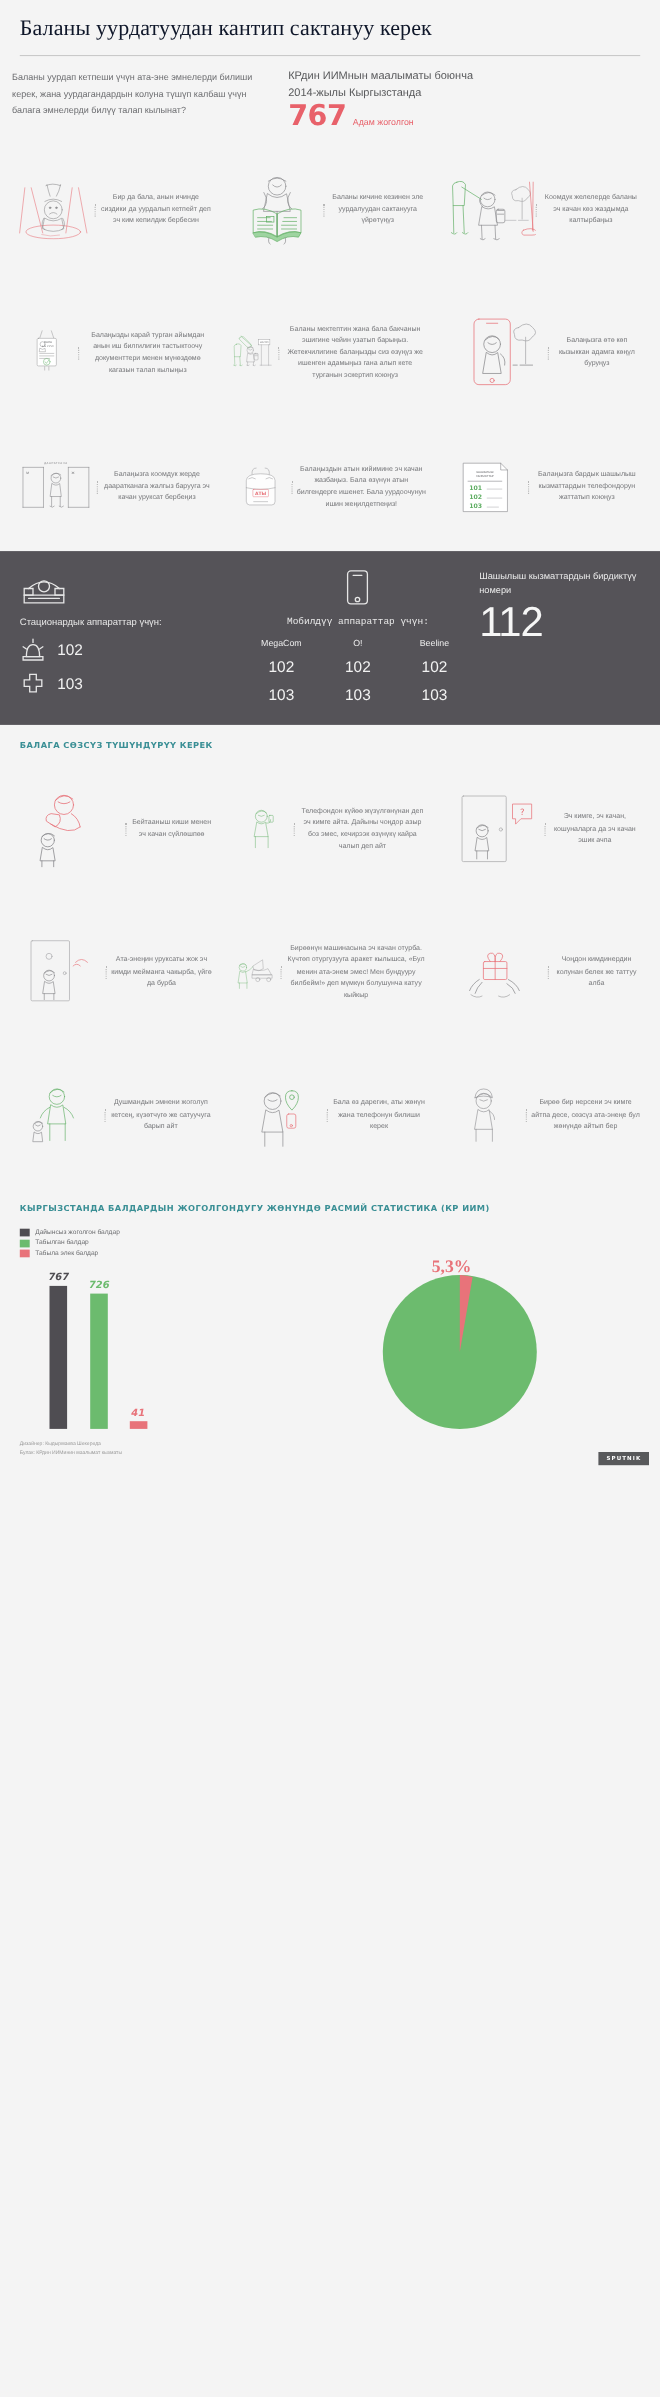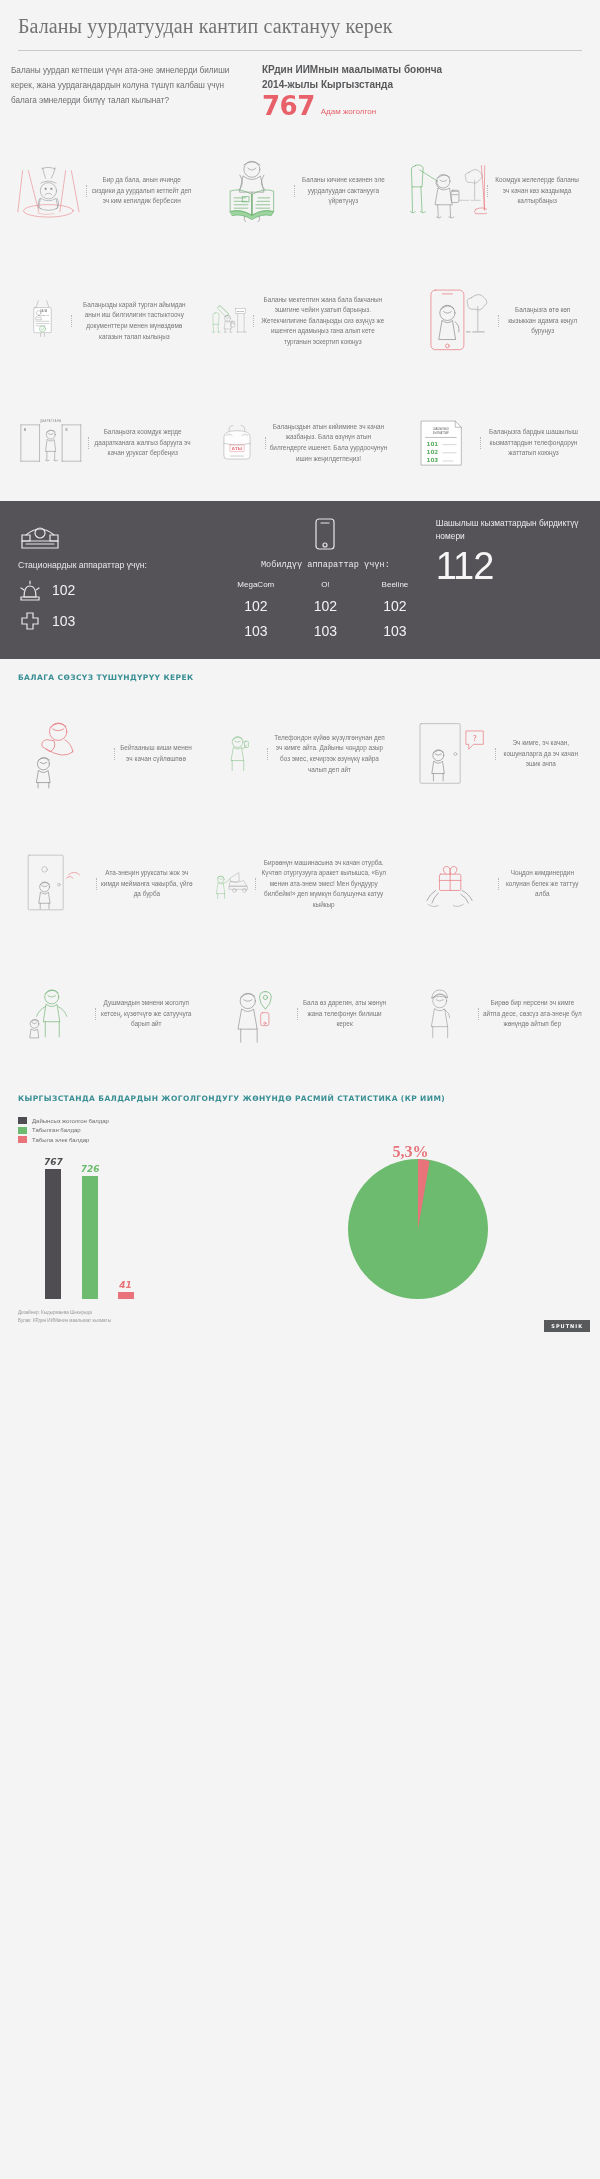--- a/index.html
+++ b/index.html
@@ -12,34 +12,34 @@
     position:relative;
   }
   .page { width:600px; position:relative; background:#f4f4f4; }
 
   
   .header { padding:14px 18px 12px 18px; background:#f4f4f4; }
   .header h1 {
     font-family:"Liberation Serif", serif;
     font-weight:400;
     font-size:20px;
-    color:#737373;
+    color:#0f172a;
     letter-spacing:0.1px;
     line-height:1.2;
   }
   .rule { height:1px; background:#c9c9c9; margin:10px 0 0 0; }
 
   .intro-row { display:flex; padding:12px 18px 8px 11px; gap:16px; }
   .intro-left { width:225px; }
   .intro-left p {
     font-size:8.2px; line-height:1.85; color:#6d6e71;
   }
   .intro-right { flex:1; padding-left:10px; }
   .intro-right .stat-line {
-    font-size:10px; line-height:1.45; color:#58595b;font-weight:bold;
+    font-size:10px; line-height:1.45; color:#58595b;
   }
   .stat-big-row { display:flex; align-items:flex-end; gap:6px; margin-top:1px; }
   .stat-big {
     font-family:"DejaVu Sans", sans-serif;
     font-weight:bold;
     font-size:26px;
     color:#e8616a;
     line-height:1;
     letter-spacing:-0.5px;
   }

